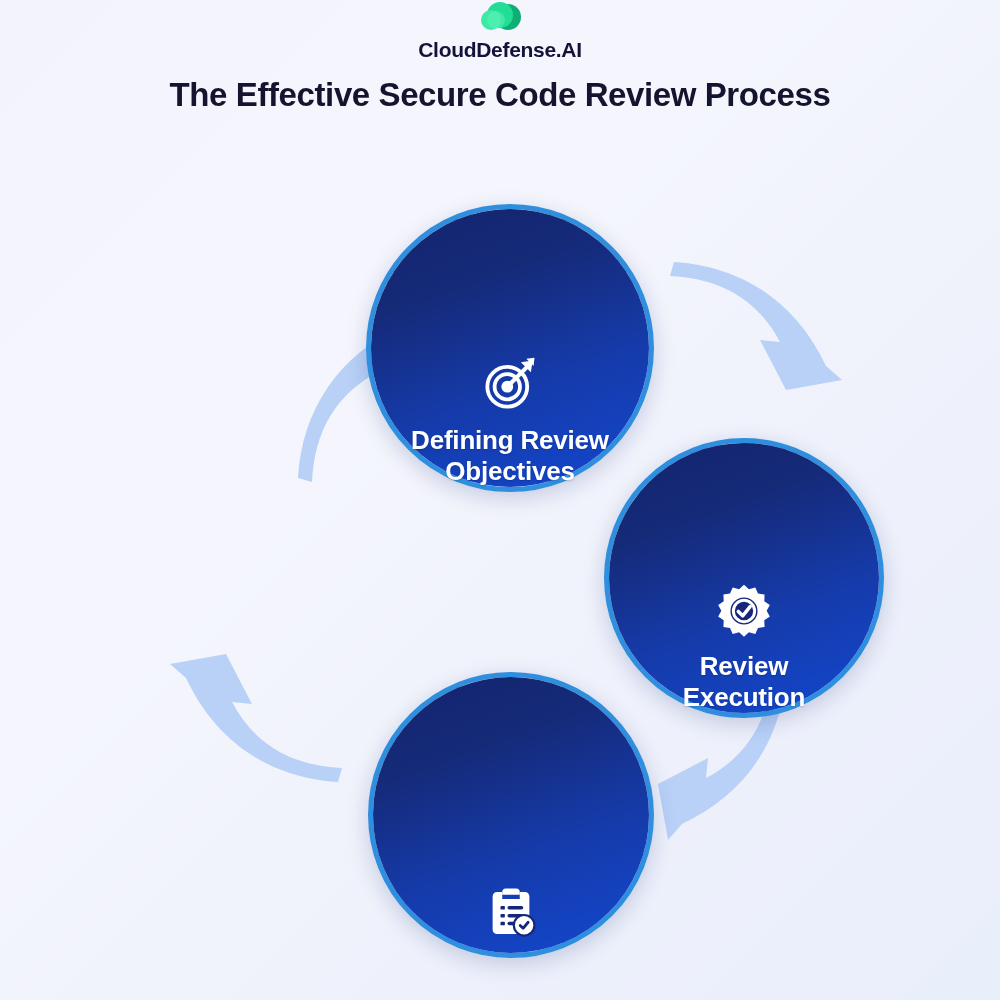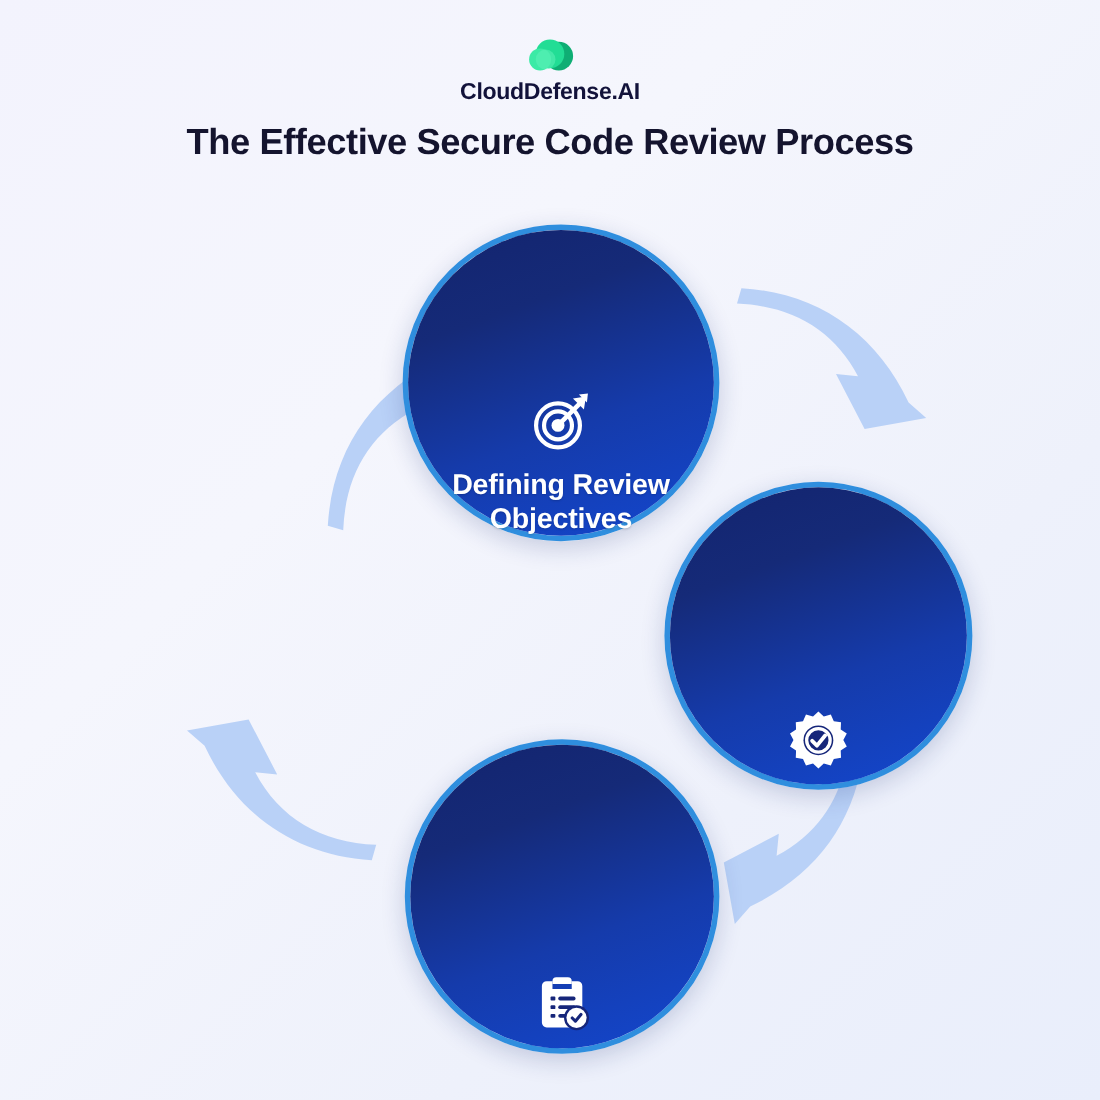--- a/index.html
+++ b/index.html
@@ -6,21 +6,21 @@
   html,body { width:1000px; height:1000px; }
   body {
     font-family: "Liberation Sans", sans-serif;
     background: linear-gradient(135deg, #f3f3fd 0%, #f5f6fd 35%, #eef1fb 70%, #e9eefb 100%);
     position: relative;
     overflow: hidden;
   }
 
   
   .header { position:absolute; top:0; left:0; width:1000px; text-align:center; }
-  .logo-wrap { padding-top:34px; display:flex; flex-direction:column; align-items:center; }
+  .logo-wrap { display:flex; flex-direction:column; align-items:center; }
   .logo-mark { width:48px; height:34px; display:block; }
   .logo-text {
     margin-top:4px;
     font-size:21px;
     font-weight:bold;
     letter-spacing:-0.3px;
     color:#12123a;
   }
   .page-title {
     margin-top:14px;
@@ -137,20 +137,22 @@
   </div>
 
   <div class="node" id="node-right">
     <div class="node-inner">
       <svg class="node-icon" width="56" height="56" viewBox="0 0 64 64">
         <path fill="#ffffff" d="M32 2 l5.6 5.2 7.3-2.1 3.1 7 7.5 1.1 -0.3 7.6 6.3 4.2 -3.6 6.7 3.6 6.7 -6.3 4.2 0.3 7.6 -7.5 1.1 -3.1 7 -7.3-2.1 -5.6 5.2 -5.6-5.2 -7.3 2.1 -3.1-7 -7.5-1.1 0.3-7.6 -6.3-4.2 3.6-6.7 -3.6-6.7 6.3-4.2 -0.3-7.6 7.5-1.1 3.1-7 7.3 2.1z"></path>
         <circle cx="32" cy="32" r="15.5" fill="#16267a"></circle>
         <circle cx="32" cy="32" r="12.2" fill="none" stroke="#ffffff" stroke-width="3.4"></circle>
         <path d="M 25.5,32.5 L 30.5,37.5 L 39,27" fill="none" stroke="#ffffff" stroke-width="4" stroke-linecap="round" stroke-linejoin="round"></path>
       </svg>
+      <div class="node-label">Review
+Execution</div>
     </div>
   </div>
 
   <div class="node" id="node-bottom">
     <div class="node-inner">
       <svg class="node-icon" width="56" height="56" viewBox="0 0 64 64">
         <path fill="#ffffff" d="M26 4 h12 a4 4 0 0 1 4 4 v3 h-20 v-3 a4 4 0 0 1 4-4 z"></path>
         <path fill="#ffffff" d="M16 8 h6 v8 h20 v-8 h6 a5 5 0 0 1 5 5 v38 a5 5 0 0 1 -5 5 h-32 a5 5 0 0 1 -5-5 v-38 a5 5 0 0 1 5-5 z"></path>
         <g fill="#16267a">
           <rect x="20" y="24" width="5" height="4" rx="1"></rect>

